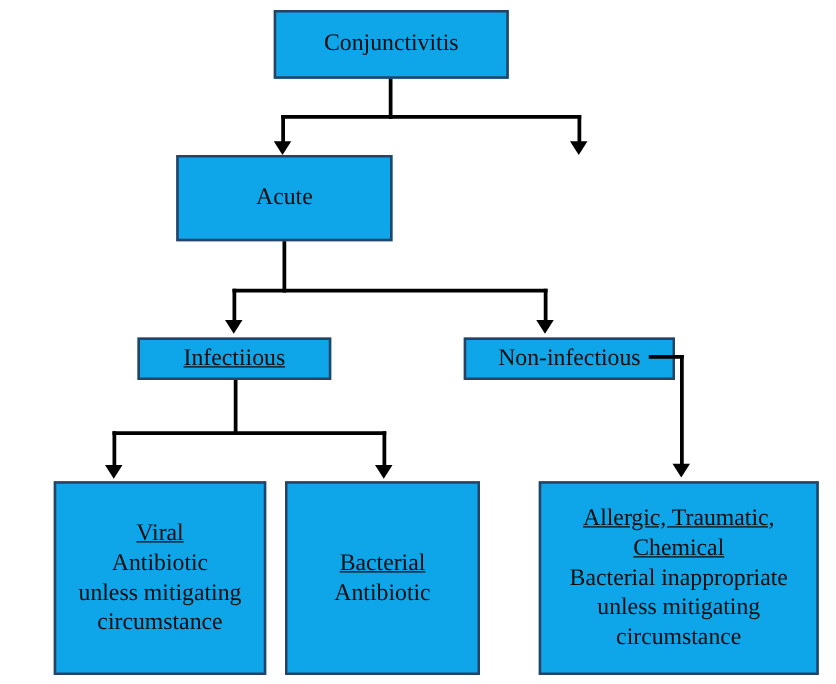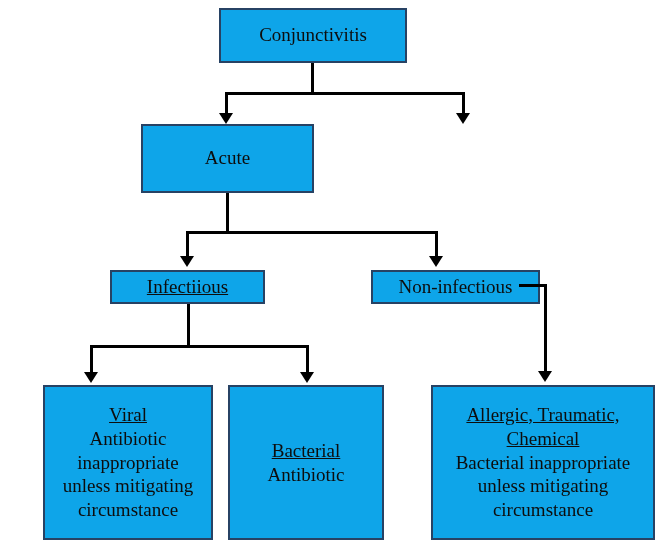--- a/index.html
+++ b/index.html
@@ -96,21 +96,20 @@
   <div class="vl" style="left:306px; top:345px; height:30px;"></div>
   <div class="arrow" style="left:300px; top:372px;"></div>
 
   <div class="hl" style="left:519px; top:284px; width:28px;"></div>
   <div class="vl" style="left:544px; top:284px; height:90px;"></div>
   <div class="arrow" style="left:538px; top:371px;"></div>
 
   <div class="node tight" style="left:8px; top:385px; width:170px; height:155px;margin-left:35px;">
     <span class="ln hd">Viral</span>
     <span class="ln">Antibiotic</span>
-    <span class="ln">inappropriate</span>
     <span class="ln">unless mitigating</span>
     <span class="ln">circumstance</span>
   </div>
 
   <div class="node tight" style="left:228px; top:385px; width:156px; height:155px;">
     <span class="ln hd">Bacterial</span>
     <span class="ln">Antibiotic</span>
   </div>
 
   <div class="node tight" style="left:431px; top:385px; width:224px; height:155px;">

